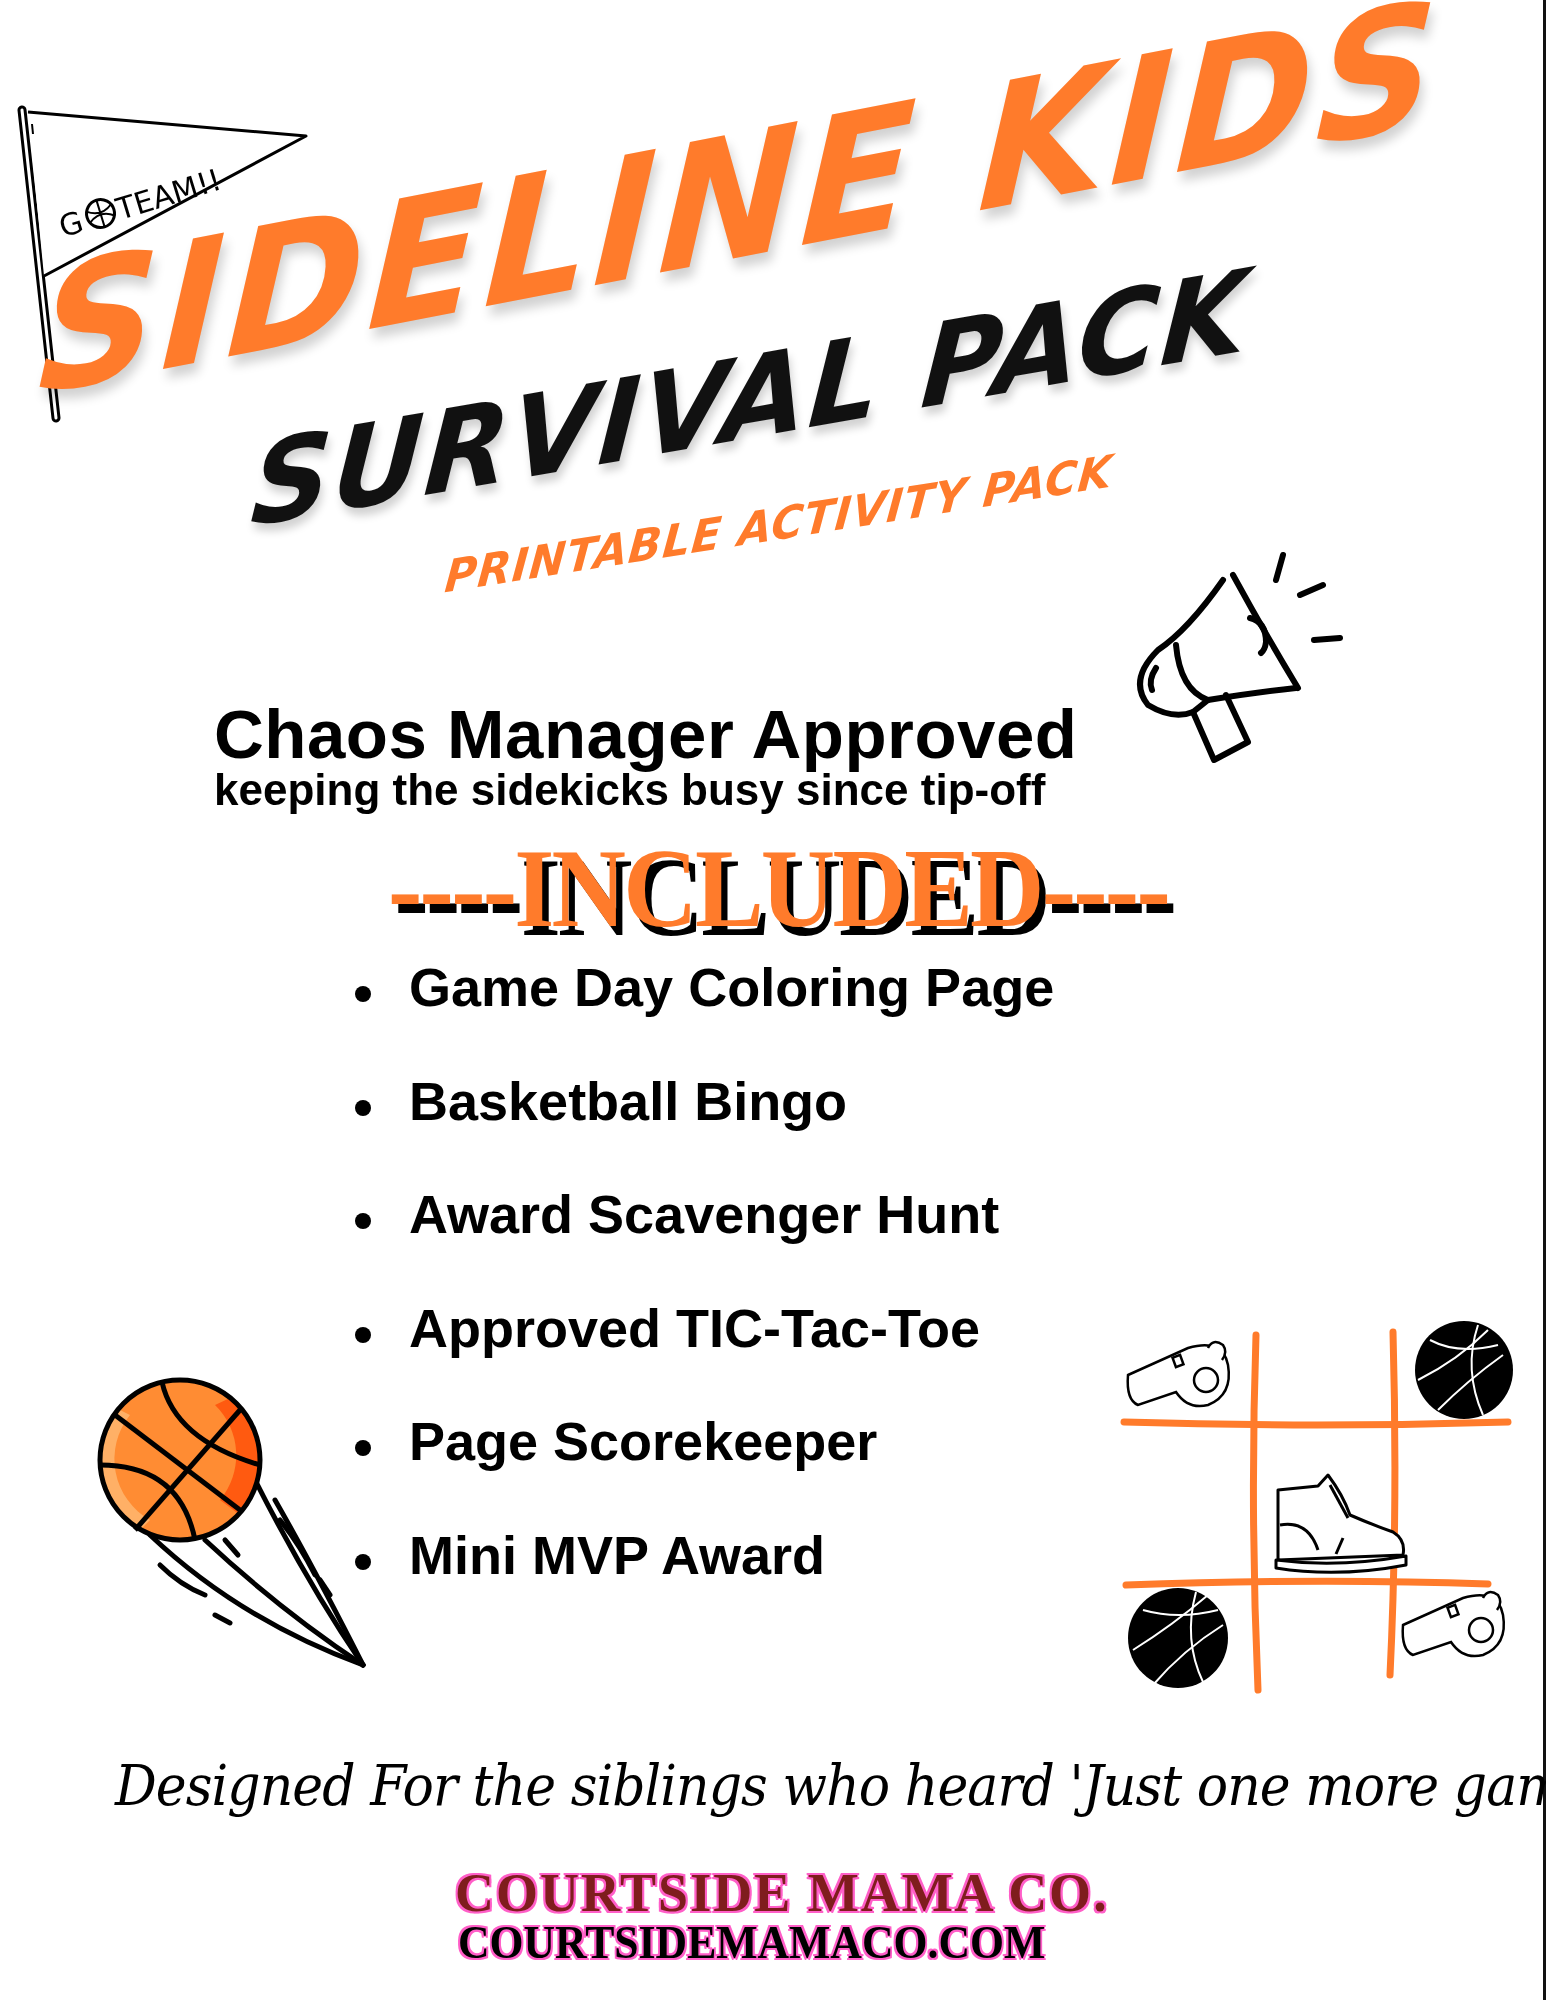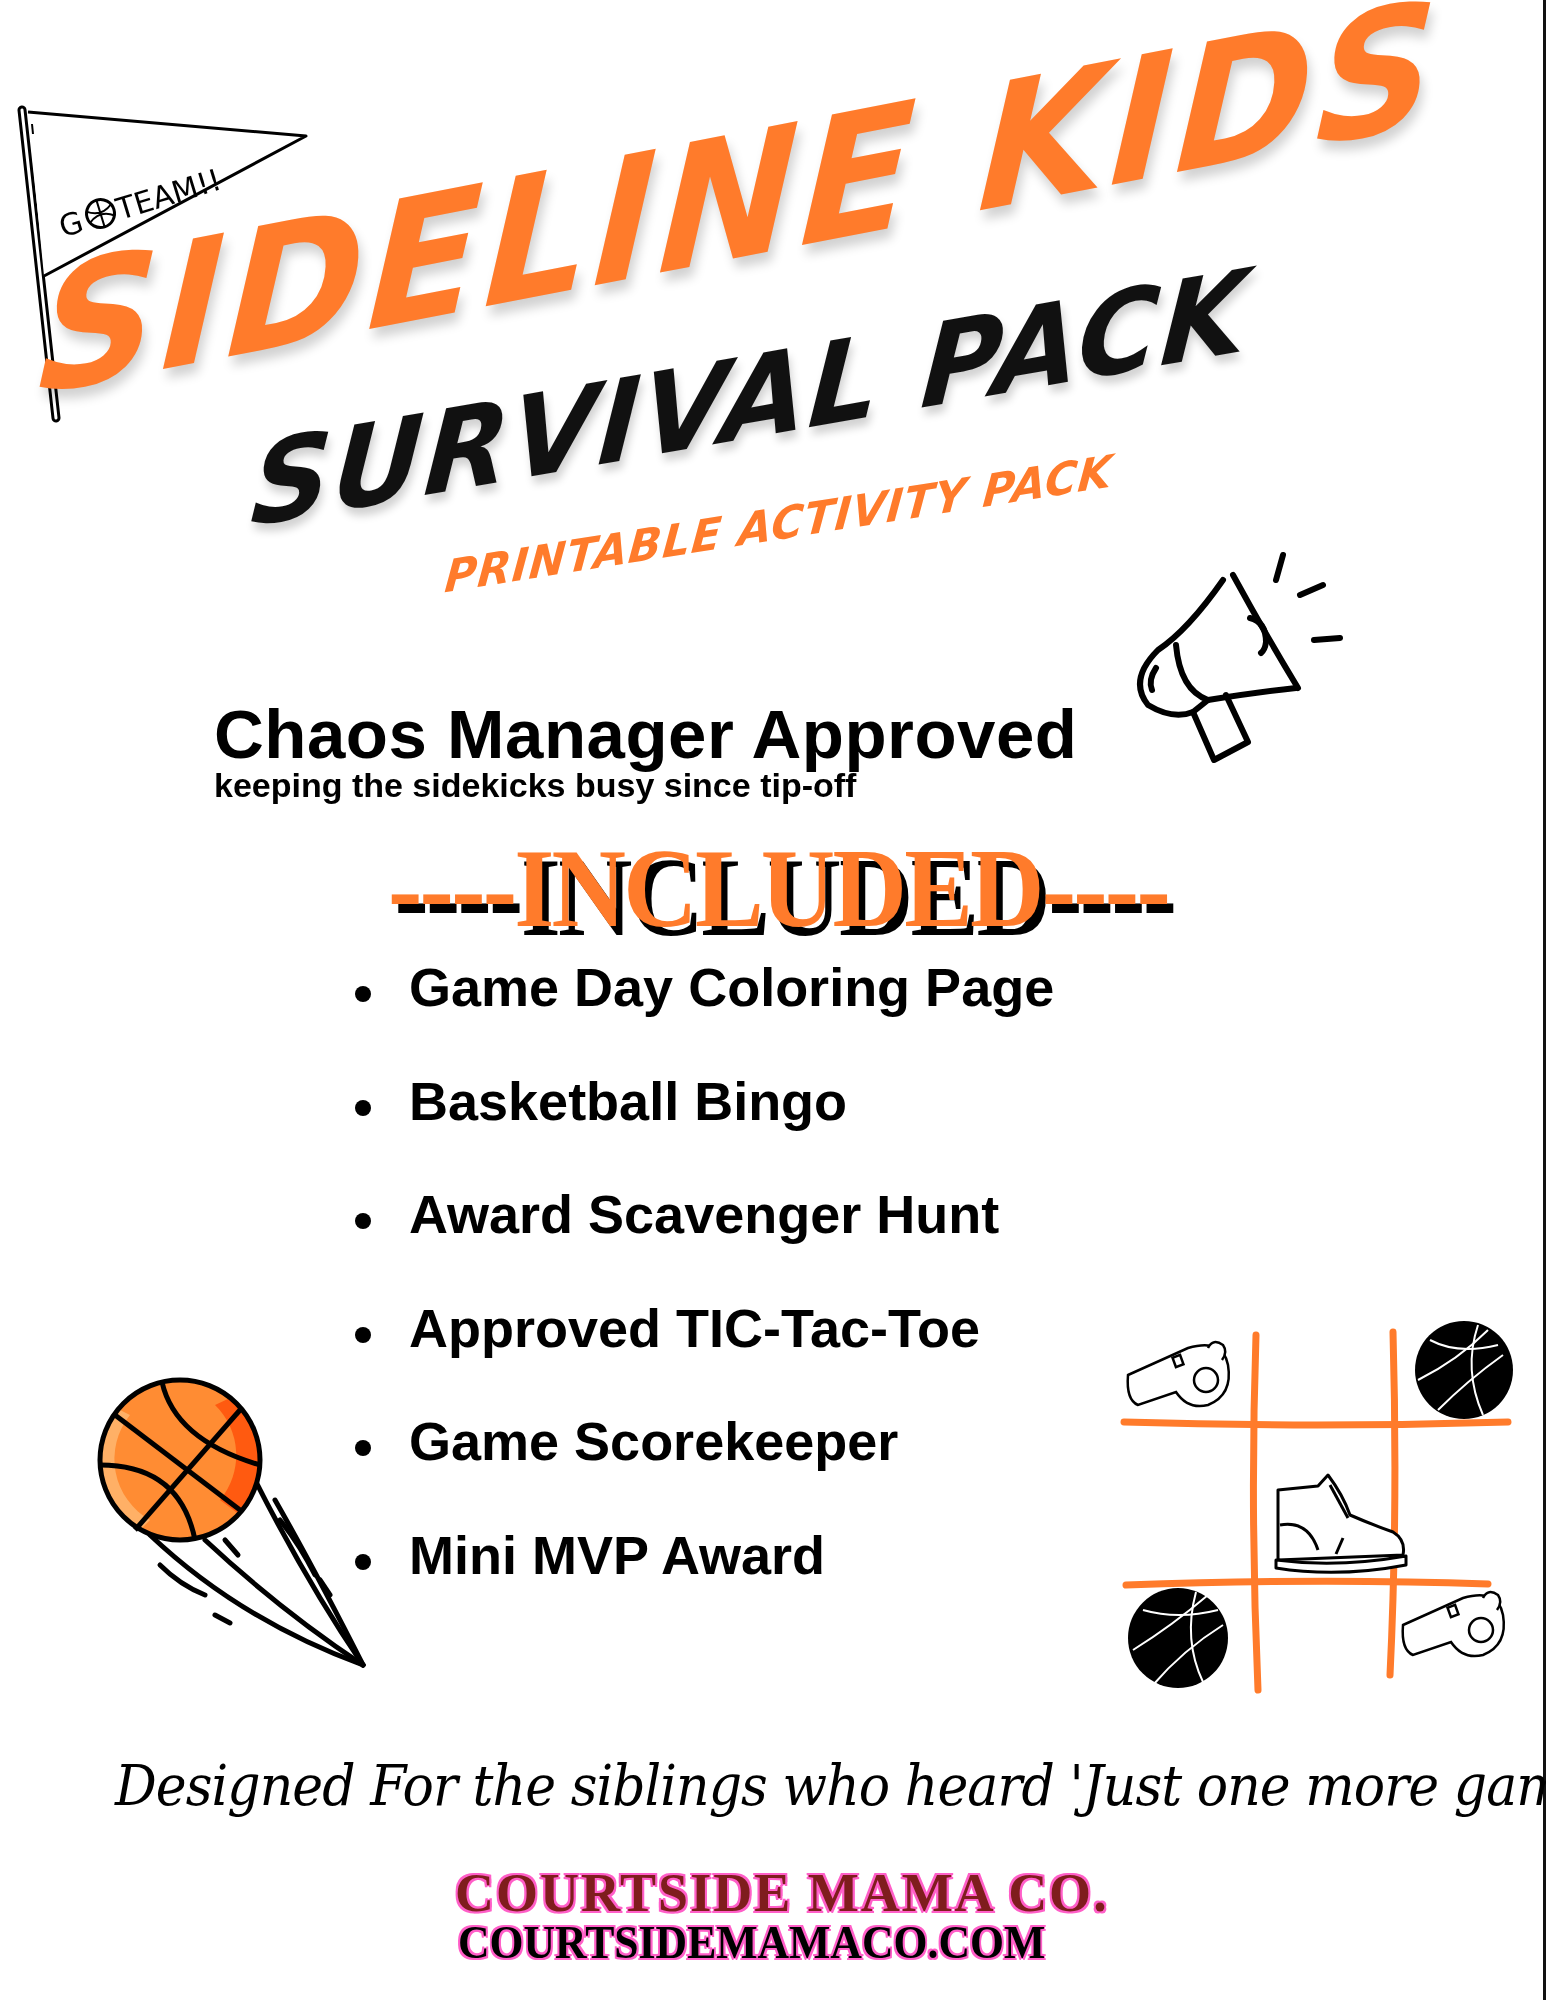--- a/index.html
+++ b/index.html
@@ -21,21 +21,21 @@
     text-shadow:3px 8px 8px rgba(0,0,0,0.18); line-height:1; }
   .title-printable { position:absolute; left:445px; top:555px;
     font-family:"DejaVu Sans", sans-serif; font-weight:bold; font-style:italic;
     font-size:44px; letter-spacing:1px; color:#ff7b2b; white-space:nowrap;
     transform:rotate(-9deg) skewX(-14deg); transform-origin:left center; line-height:1; }
 
   
   .chaos { position:absolute; left:214px; top:700px; font-weight:bold;
     font-size:69px; letter-spacing:0.5px; line-height:1; white-space:nowrap; }
   .keeping { position:absolute; left:214px; top:768px; font-weight:bold;
-    font-size:34px; line-height:1; white-space:nowrap; }
+    font-size:44px; line-height:1; white-space:nowrap; }
 
   
   .included-wrap { position:absolute; left:258px; top:832px; width:1040px; height:112px; }
   .included-text { position:absolute; left:0; top:0; width:100%; text-align:center;
     font-family:"Liberation Serif", serif; font-weight:bold; font-size:112px;
     line-height:1; color:#ff7b2b; letter-spacing:-3px; white-space:nowrap;
     transform:scaleX(0.92); text-shadow:7px 9px 0 #000; }
 
   
   .incl-list { position:absolute; left:355px; top:960px; margin:0; padding:0; list-style:none; }
@@ -123,21 +123,21 @@
   <li class="incl-item">
     <span class="bullet"></span>
     <span class="item-label">Award Scavenger Hunt</span>
   </li>
   <li class="incl-item">
     <span class="bullet"></span>
     <span class="item-label">Approved TIC-Tac-Toe</span>
   </li>
   <li class="incl-item">
     <span class="bullet"></span>
-    <span class="item-label">Game Scorekeeper</span>
+    <span class="item-label">Page Scorekeeper</span>
   </li>
   <li class="incl-item">
     <span class="bullet"></span>
     <span class="item-label">Mini MVP Award</span>
   </li>
 </ul>
 
 <div class="abs" style="left:90px;top:1370px;width:290px;height:310px;">
   <svg width="290" height="310" viewBox="0 0 290 310">
     <g stroke="#000" stroke-width="5" fill="none" stroke-linecap="round">

